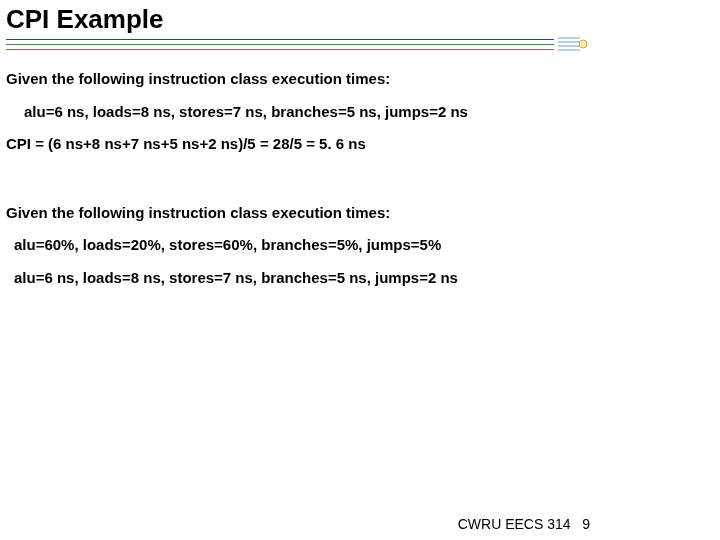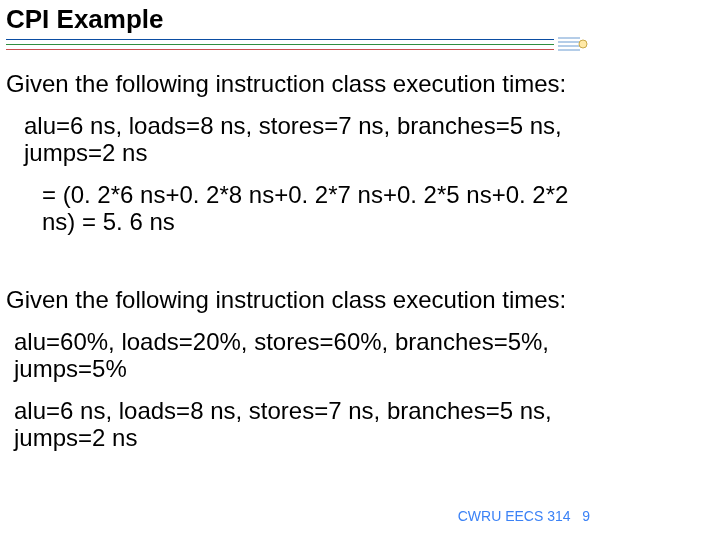--- a/index.html
+++ b/index.html
@@ -44,36 +44,36 @@
   .ln.c1 { background: #0b4da2; }
   .ln.c2 { background: #2f8f3f; }
   .ln.c3 { background: #c94f4f; }
   .motif {
     position: absolute;
     right: 6px;
     top: -2px;
   }
   .body {
     padding: 0 6px;
-    font-size: 24px;
-    font-weight: normal;
+    font-size: 15px;
+    font-weight: bold;
     line-height: 1.1;
   }
   .para {
     margin: 16px 0;
   }
   .indent1 { padding-left: 18px; }
   .indent2 { padding-left: 36px; }
   .footer {
     position: absolute;
     right: 10px;
-    bottom: 16px;
+    bottom: 8px;
     font-size: 14px;
     font-weight: normal;
-    color: #3b82f6;
+    color: #000000;
     white-space: pre;
   }
 </style>
 </head>
 <body>
 
 <div class="slide">
 
   <div class="title-area">
     <div class="title">CPI Example</div>
@@ -97,22 +97,22 @@
       </svg>
     </span>
   </div>
 
   <div class="body">
 
     <div class="para">Given the following instruction class execution times:</div>
 
     <div class="para indent1">alu=6 ns, loads=8 ns, stores=7 ns, branches=5 ns, jumps=2 ns</div>
 
+    <div class="para">CPI = (6 ns+8 ns+7 ns+5 ns+2 ns)/5 = 28/5 = 5. 6 ns</div>
 
-    <div class="para indent2">= (0. 2*6 ns+0. 2*8 ns+0. 2*7 ns+0. 2*5 ns+0. 2*2 ns) = 5. 6 ns</div>
 
     <div style="height:20px"></div>
 
     <div class="para">Given the following instruction class execution times:</div>
 
     <div class="para" style="padding-left:8px">alu=60%, loads=20%, stores=60%, branches=5%, jumps=5%</div>
 
     <div class="para" style="padding-left:8px">alu=6 ns, loads=8 ns, stores=7 ns, branches=5 ns, jumps=2 ns</div>
 
     <div style="height:16px"></div>

